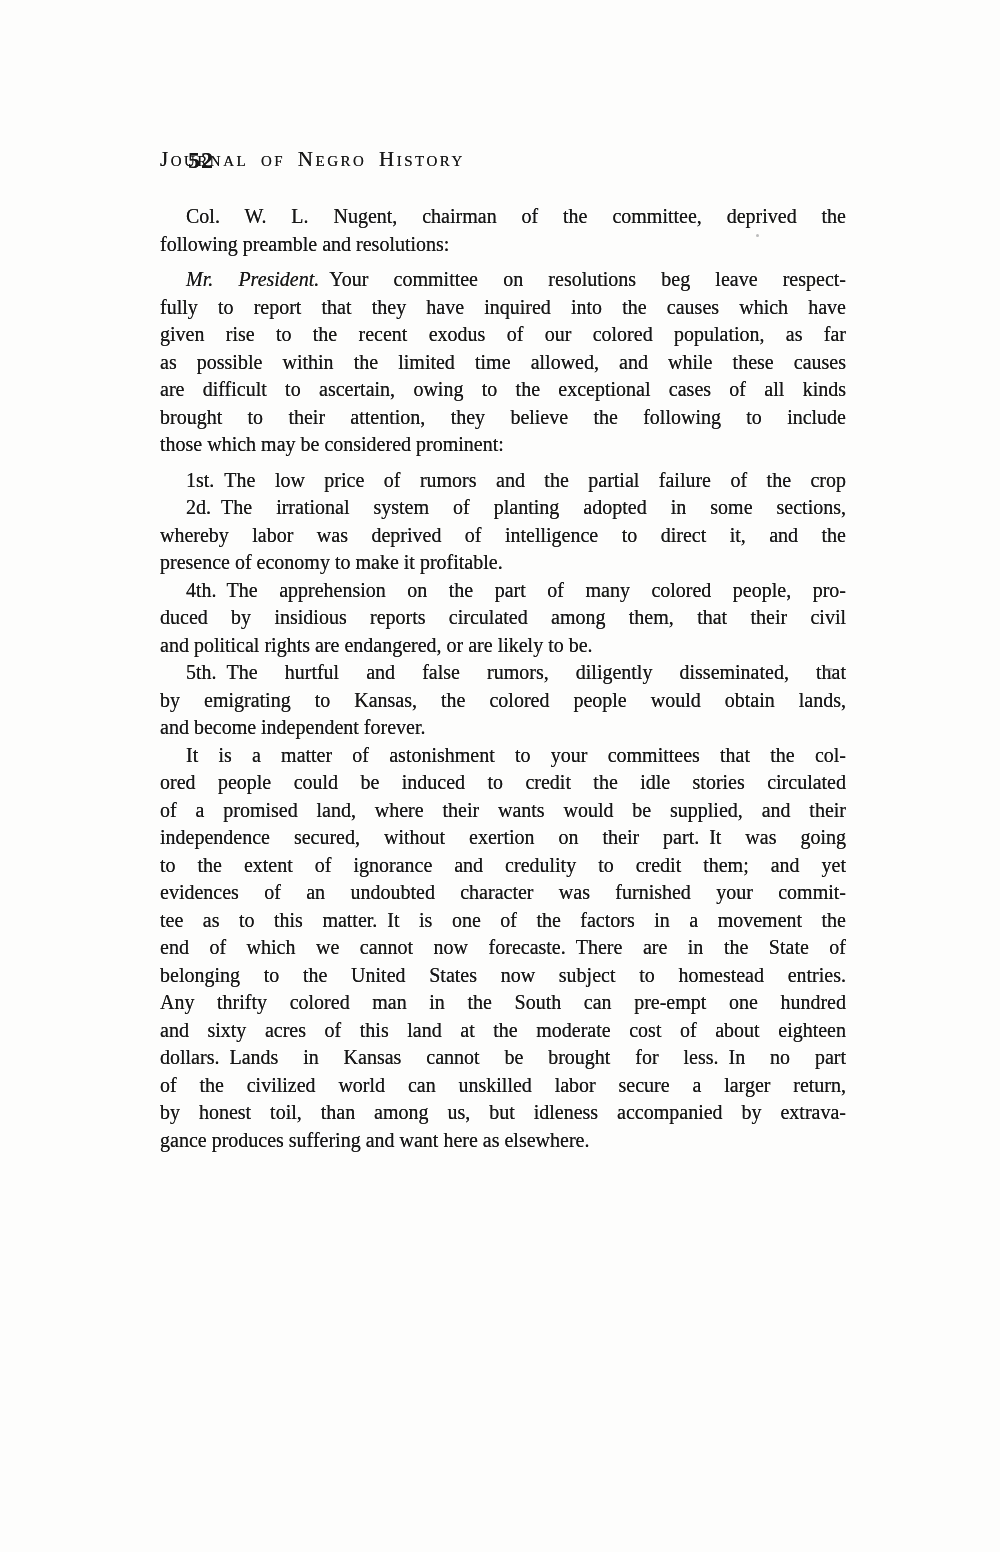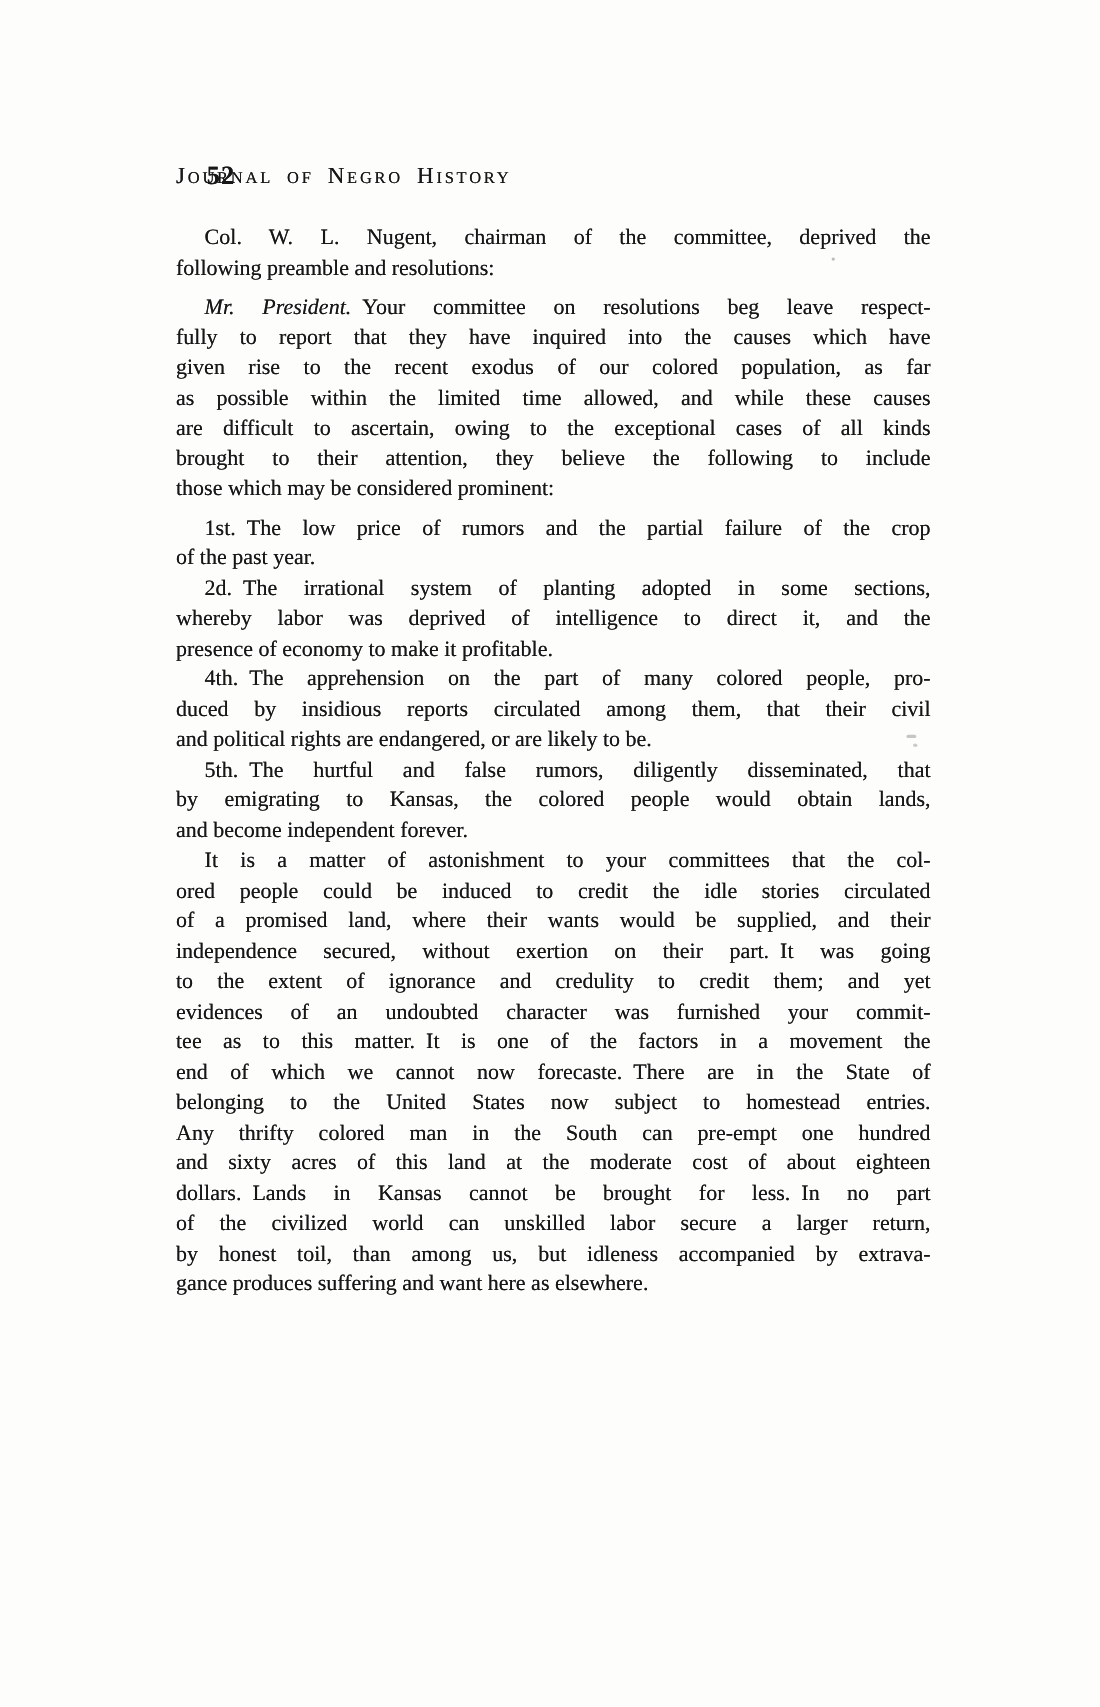--- a/index.html
+++ b/index.html
@@ -62,21 +62,20 @@
       <div class="line">fully to report that they have inquired into the causes which have</div>
       <div class="line">given rise to the recent exodus of our colored population, as far</div>
       <div class="line">as possible within the limited time allowed, and while these causes</div>
       <div class="line">are difficult to ascertain, owing to the exceptional cases of all kinds</div>
       <div class="line">brought to their attention, they believe the following to include</div>
       <div class="line last">those which may be considered prominent:</div>
     </div>
 
     <div class="para gap-before">
       <div class="line first">1st. The low price of rumors and the partial failure of the crop</div>
-      <div class="line last">of the past year.</div>
     </div>
 
     <div class="para">
       <div class="line first">2d. The irrational system of planting adopted in some sections,</div>
       <div class="line">whereby labor was deprived of intelligence to direct it, and the</div>
       <div class="line last">presence of economy to make it profitable.</div>
     </div>
 
 
     <div class="para">

